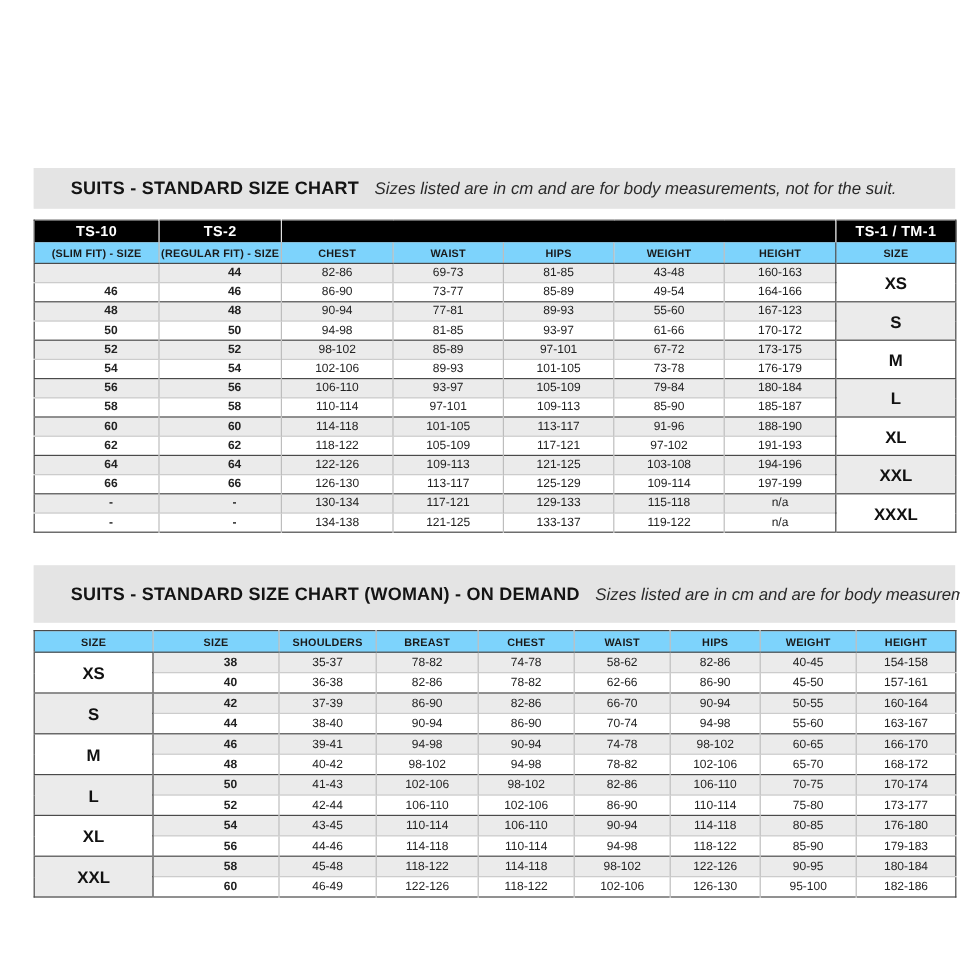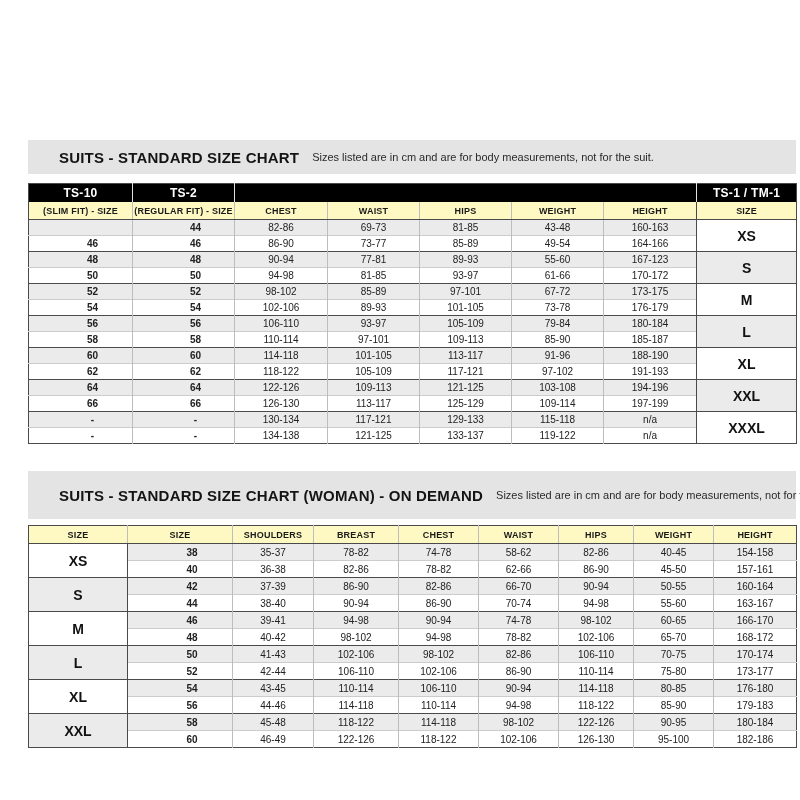--- a/index.html
+++ b/index.html
@@ -27,24 +27,25 @@
     box-sizing: border-box;
   }
   .title-bar .title {
     font-size: 15px;
     font-weight: 700;
     letter-spacing: 0.2px;
     color: #141414;
     white-space: nowrap;
   }
   .title-bar .subtitle {
-    font-size: 11px;
+    font-size: 14px;
     margin-left: 13px;
     color: #2a2a2a;
     white-space: nowrap;
+    font-style: italic;
   }
   table.size-table {
     border-collapse: collapse;
     table-layout: fixed;
     width: 768px;
     margin-top: 9px;
     border: 1px solid var(--border_dark, #4a4a4a);
   }
   #section2-bar { margin-top: 27px; height: 48px; }
   #table2 { margin-top: 6px; }
@@ -54,21 +55,21 @@
     color: var(--table_header_text, #fff);
     font-size: 12px;
     font-weight: 700;
     height: 18px;
     padding: 0;
     border-left: 1px solid #e0e0e0;
     letter-spacing: 0.3px;
   }
   tr.brand-row th:first-child { border-left: none; }
   tr.col-row th {
-    background: #fef9c3;
+    background: #7dd3fc;
     font-size: 9px;
     font-weight: 700;
     height: 17px;
     padding: 0;
     text-align: center;
     border-left: 1px solid var(--border_light, #bdbdbd);
     border-bottom: 1px solid var(--border_dark, #4a4a4a);
     letter-spacing: 0.2px;
     color: #1a1a1a;
   }

